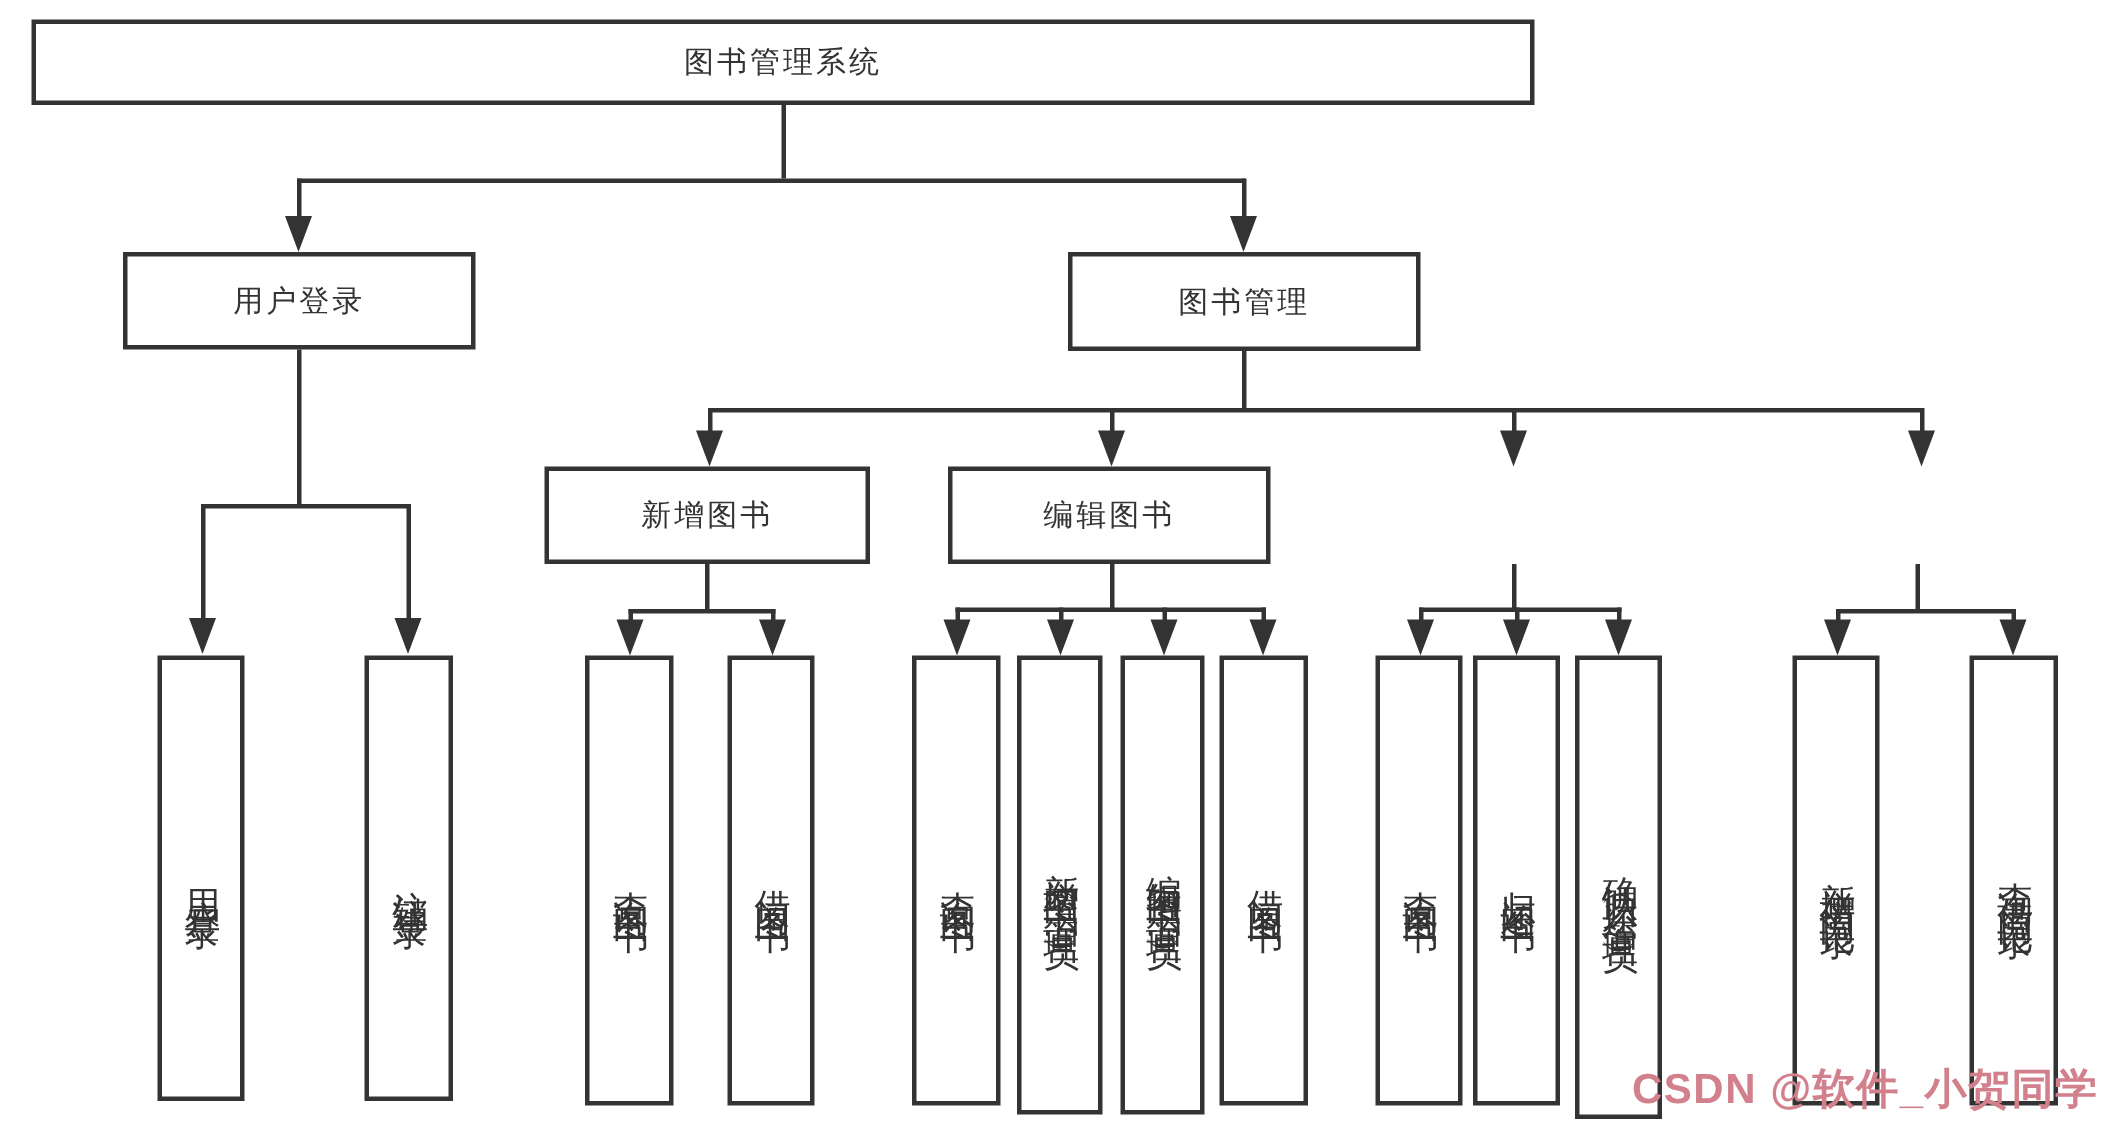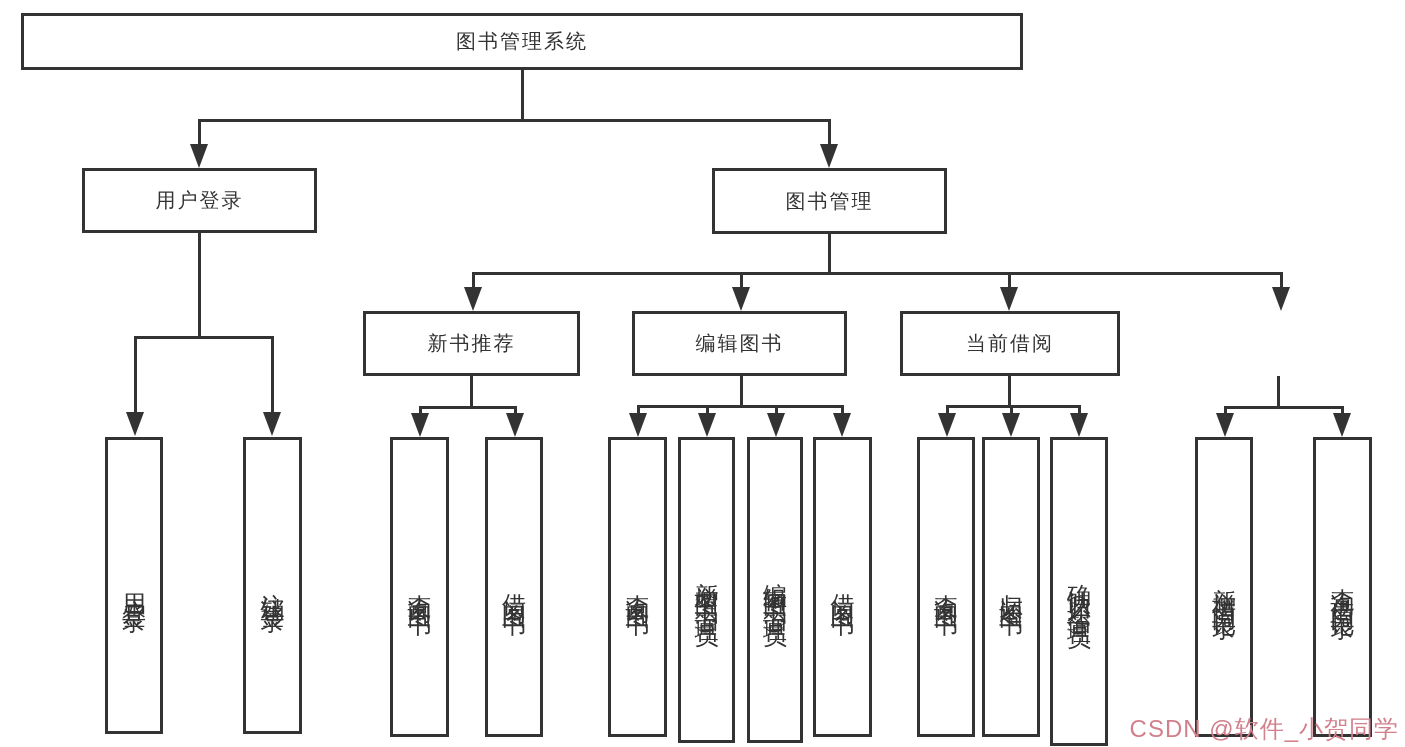--- a/index.html
+++ b/index.html
@@ -17,48 +17,45 @@
     writing-mode:vertical-rl;font-size:24px;letter-spacing:6px;line-height:1;
   }
   .vline{position:absolute;width:3px;background:var(--line,#333);}
   .hline{position:absolute;height:3px;background:var(--line,#333);}
   .arrow{
     position:absolute;width:0;height:0;
     border-left:9px solid transparent;border-right:9px solid transparent;
     border-top:24px solid var(--line,#333);
   }
   .watermark{
-    position:absolute;right:6px;bottom:2px;font-size:24px;letter-spacing:1px;
-    color:var(--wm,#d2808c);white-space:nowrap;
+    position:absolute;right:6px;bottom:2px;font-size:28px;letter-spacing:1px;
+    color:var(--wm,#d2808c);white-space:nowrap;font-weight:bold;
   }
 </style>
 </head>
 <body>
 
 <div id="canvas" style="--line: #333333; --text: #333333; --bg: #ffffff; --wm: #d2808c;">
 
   <div class="box hlabel" style="left:21px;top:13px;width:1002px;height:57px;">
     <span>图书管理系统</span>
   </div>
 
   <div class="box hlabel" style="left:82px;top:168px;width:235px;height:65px;">
     <span>用户登录</span>
   </div>
   <div class="box hlabel" style="left:712px;top:168px;width:235px;height:66px;">
     <span>图书管理</span>
   </div>
 
   <div class="box hlabel" style="left:363px;top:311px;width:217px;height:65px;">
-    <span>新书推荐</span>
+    <span>新增图书</span>
   </div>
   <div class="box hlabel" style="left:632px;top:311px;width:215px;height:65px;">
     <span>编辑图书</span>
-  </div>
-  <div class="box hlabel" style="left:900px;top:311px;width:220px;height:65px;">
-    <span>当前借阅</span>
   </div>
 
   <div class="box leaf" style="left:105px;top:437px;width:58px;height:297px;">用户登录</div>
   <div class="box leaf" style="left:243px;top:437px;width:59px;height:297px;">注销登录</div>
 
   <div class="box leaf" style="left:390px;top:437px;width:59px;height:300px;">查询图书</div>
   <div class="box leaf" style="left:485px;top:437px;width:58px;height:300px;">借阅图书</div>
 
   <div class="box leaf" style="left:608px;top:437px;width:59px;height:300px;">查询图书</div>
   <div class="box leaf" style="left:678px;top:437px;width:57px;height:306px;">新增图书（管理员）</div>

